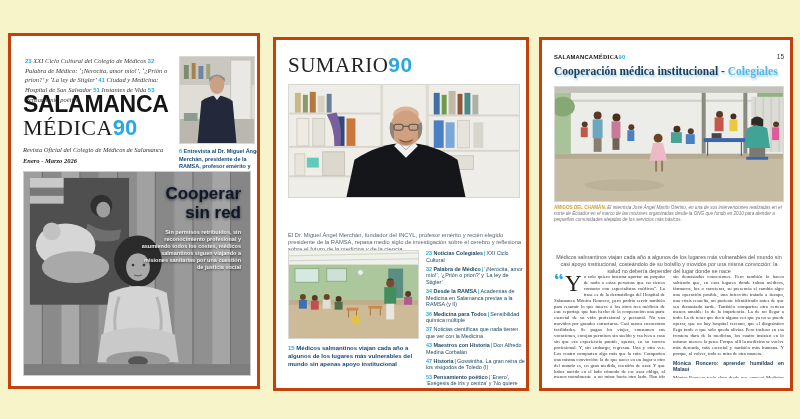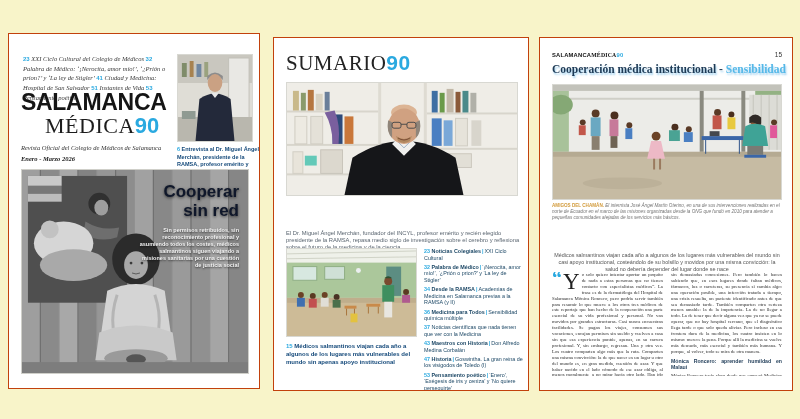--- a/index.html
+++ b/index.html
@@ -1,33 +1,33 @@
 <!DOCTYPE html>
 <html><head>
 <meta charset="utf-8">
 <style>
   html,body{margin:0;padding:0;}
   body{width:800px;height:419px;background:#F8F4C9;position:relative;overflow:hidden;
        font-family:"Liberation Sans",sans-serif;}
-  .page{position:absolute;background:#ffffff;border:1px solid #c2410c;box-sizing:border-box;overflow:hidden;}
+  .page{position:absolute;background:#ffffff;border:3px solid #c2410c;box-sizing:border-box;overflow:hidden;}
   #page-cover{left:8px;top:33px;width:252px;height:356px;}
   #page-sumario{left:273px;top:37px;width:256px;height:354px;}
   #page-article{left:539px;top:37px;width:254px;height:354px;}
   .abs{position:absolute;}
   svg{display:block;}
 
   
   .cov-topics{left:14px;top:20px;width:152px;font:italic 6.5px/9px "Liberation Serif",serif;color:#3a3a3a;}
   .cov-topics .num{color:#2AA9E0;font-style:normal;font-weight:bold;font-family:"Liberation Sans",sans-serif;font-size:6px;}
   .cov-photo{left:168px;top:20px;width:76px;height:88px;border:1px solid #d8d8d2;box-sizing:border-box;}
   .cov-photo-caption{left:168px;top:112px;width:82px;font:bold 5.5px/7.5px "Liberation Sans",sans-serif;color:#14497a;}
   .cov-photo-caption .num{color:#2AA9E0;}
   .cov-brand{left:12px;top:56px;}
   .brand1{font:900 23px/24px "Liberation Sans",sans-serif;letter-spacing:-0.3px;color:#151515;}
-  .brand2{font:normal 22px/23px "Liberation Serif",serif;letter-spacing:0.5px;color:#1c1c1c;margin-left:24px;}
+  .brand2{font:normal 22px/23px "Liberation Serif",serif;letter-spacing:0.5px;color:#1c1c1c;}
   .brand2 .n90{font:bold 22px/23px "Liberation Sans",sans-serif;color:#2AA9E0;letter-spacing:0;}
   .cov-tagline{left:12px;top:110px;width:160px;font:italic 6.5px/8px "Liberation Serif",serif;color:#333;}
   .cov-date{left:12px;top:121px;font:italic bold 6.5px/8px "Liberation Serif",serif;color:#222;}
   .cov-photo-main{left:12px;top:135px;width:228px;height:205px;border:1px solid #cfcfc9;box-sizing:border-box;}
   .cov-story-title{position:absolute;right:9px;top:12px;text-align:right;
       font:bold 17px/19px "Liberation Sans",sans-serif;color:#0f172a;
       text-shadow:0 1px 3px rgba(0,0,0,.6);white-space:pre-line;}
   .cov-story-deck{position:absolute;right:9px;top:57px;width:102px;text-align:right;
       font:bold 5.5px/7px "Liberation Sans",sans-serif;color:#f4f4f4;
       text-shadow:0 1px 2px rgba(0,0,0,.65);}
@@ -269,21 +269,21 @@
 </div>
 
 <div class="page" id="page-article">
 
   <div class="abs art-header">
     <span class="art-brand"><span>SALAMANCA</span><span class="b2">MÉDICA</span><span class="n90">90</span></span>
     <span class="art-pagenum">15</span>
   </div>
 
   <div class="abs art-section-title">
-    <span>Cooperación médica institucional</span><span> - </span><span class="sub">Sensibilidad</span>
+    <span>Cooperación médica institucional</span><span> - </span><span class="sub">Colegiales</span>
   </div>
 
   <div class="abs art-photo">
     <svg width="100%" height="100%" viewBox="0 0 230 116" preserveAspectRatio="none">
       <rect width="230" height="116" fill="#ecece8"></rect>
       <rect width="230" height="6" fill="#c2c2ba"></rect>
       <rect y="13" width="230" height="2" fill="#cfcfc7"></rect>
       <rect x="0" y="6" width="16" height="62" fill="#a8c29a"></rect>
       <ellipse cx="8" cy="20" rx="12" ry="10" fill="#85a875"></ellipse>
       <rect x="204" y="6" width="26" height="24" fill="#93b283"></rect>

